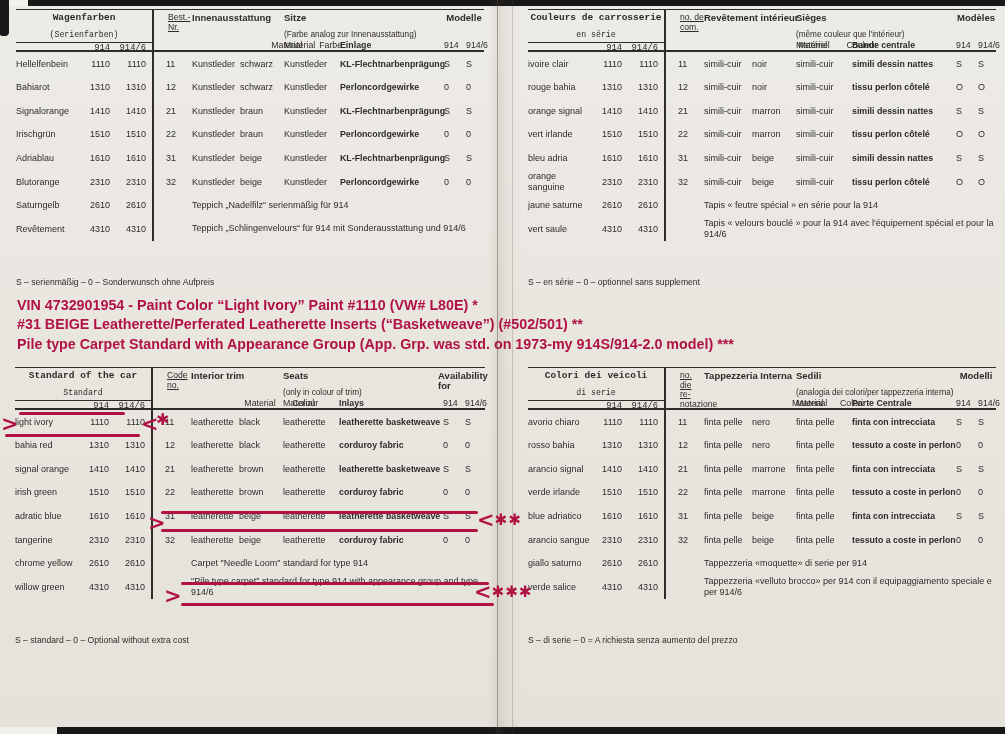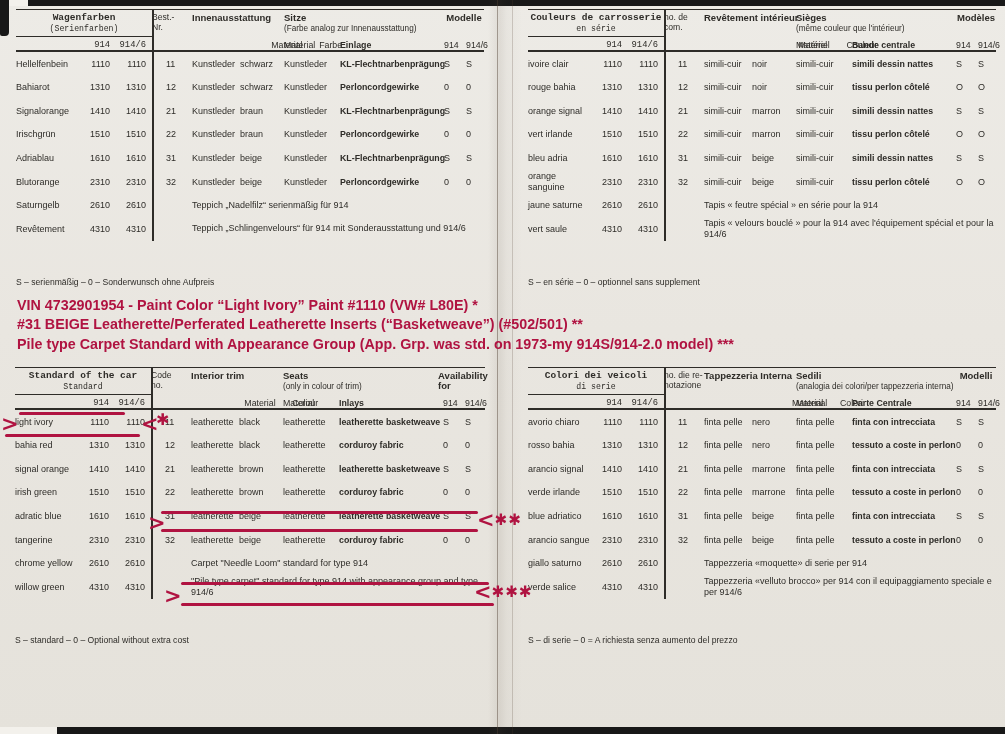--- a/index.html
+++ b/index.html
@@ -25,26 +25,26 @@
   .t-french {left:528px;top:9px;  width:468px;}
   .t-english{left:15px; top:367px;width:470px;}
   .t-italian{left:528px;top:367px;width:468px;}
 
   .tbl-body{position:relative;}
   .tbl-body::after{content:"";position:absolute;left:136px;top:0;bottom:0;width:1.5px;background:#2e2c28;}
 
   .tbl-head{display:flex;border-top:1.3px solid #2e2c28;border-bottom:2.2px solid #2e2c28;
     height:43px;box-sizing:border-box;padding-top:3px;}
   .h-title{font-weight:bold;font-size:9.5px;white-space:nowrap;}
-  .h-sub{font-size:8.2px;margin-top:0;white-space:nowrap;}
+  .h-sub{font-size:8.2px;margin-top:6px;white-space:nowrap;}
   .h-left{width:136px;display:flex;flex-direction:column;font-family:Liberation Mono, monospace;}
   .h-left .h-title,.h-left .h-sub{text-align:center;}
   .lb-rule{border-top:1px solid #2e2c28;margin-top:2px;}
   .h-cols{display:flex;margin-top:auto;font-size:8.8px;}
-  .h-code{width:40px;padding-left:0;box-sizing:border-box;font-size:8.6px;line-height:9.5px;}
+  .h-code{width:40px;padding-left:16px;box-sizing:border-box;font-size:8.6px;line-height:9.5px;text-decoration:underline;}
   .h-trim{width:92px;display:flex;flex-direction:row;}
   .h-seats{width:160px;display:flex;flex-direction:column;}
   .h-models{width:40px;display:flex;flex-direction:column;align-items:center;}
   .h-title-wrap{white-space:normal;line-height:10px;}
 
   .trow{display:flex;align-items:center;min-height:23.6px;}
   .c-name{width:66px;}
   .c-v1{width:28px;text-align:right;}
   .c-v2{width:42px;text-align:right;padding-right:6px;box-sizing:border-box;}
   .c-code{width:40px;padding-left:14px;box-sizing:border-box;}

